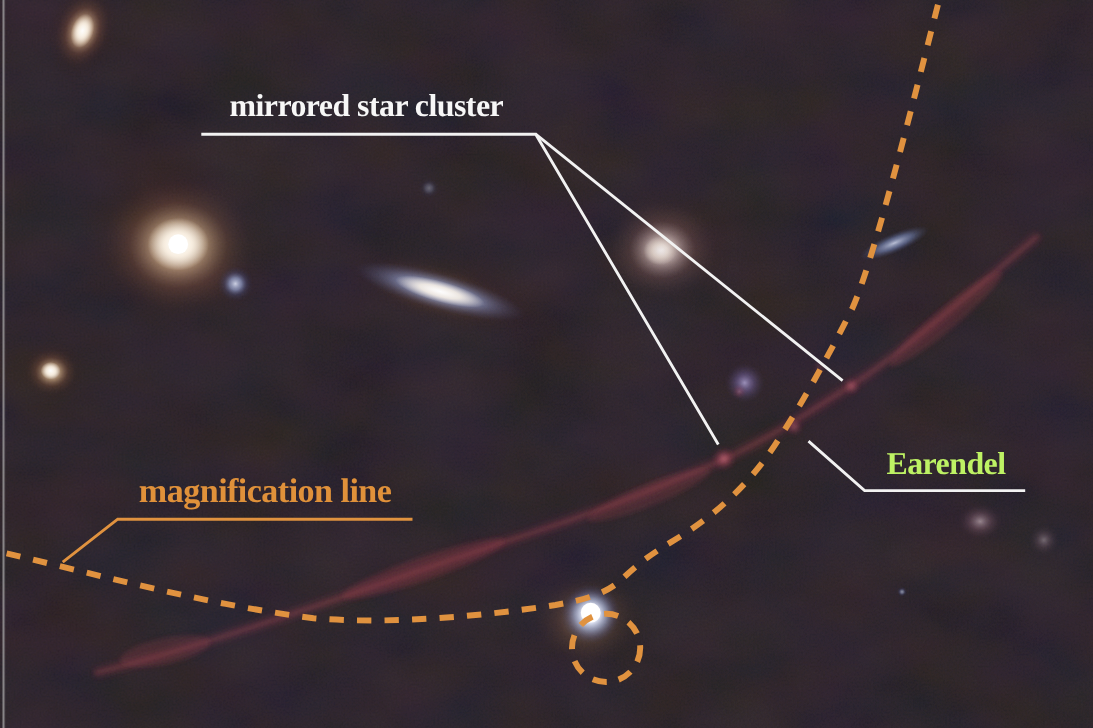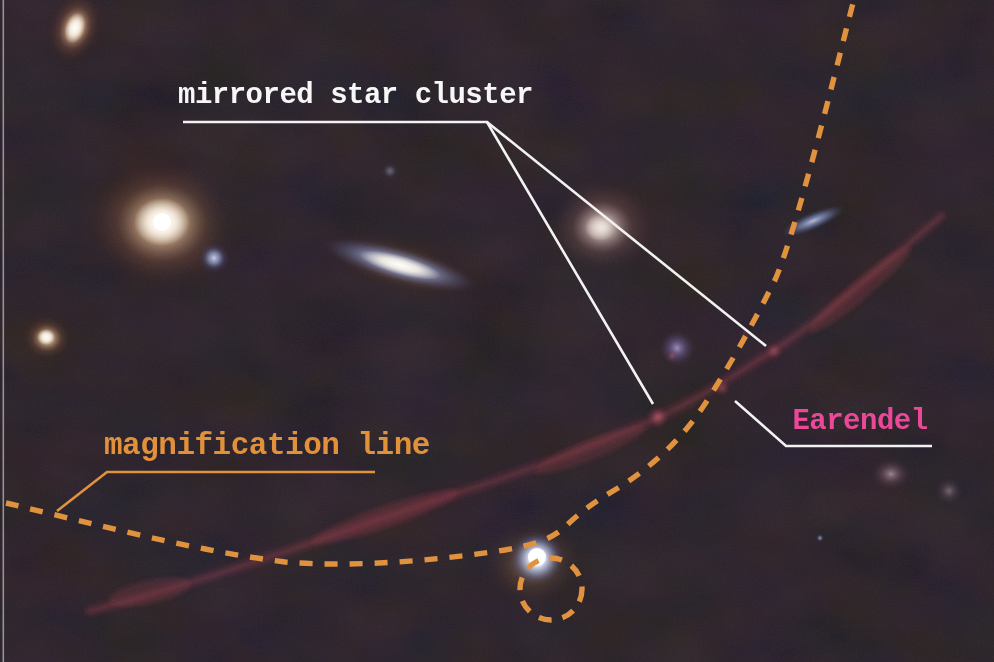--- a/index.html
+++ b/index.html
@@ -1,28 +1,28 @@
 <!DOCTYPE html>
 <html><head>
 <meta charset="utf-8">
 <style>
   html,body{margin:0;padding:0;background:#000;}
   #stage{
     position:relative;width:994px;height:662px;overflow:hidden;
     background:#060404;
-    font-family:Liberation Mono, monospace;
+    font-family:Liberation Serif, serif;
   }
   #skyfield{position:absolute;left:0;top:0;}
   .lbl{
     position:absolute;font-weight:700;text-align:center;
     letter-spacing:-0.5px;line-height:1.05;white-space:nowrap;
     user-select:none;
   }
   #lbl-cluster{left:178px;top:81px;width:310px;font-size:29px;color:#f7f7f7;}
-  #lbl-earendel{left:786px;top:407px;width:148px;font-size:29px;color:#ec4899;}
+  #lbl-earendel{left:786px;top:407px;width:148px;font-size:29px;color:#bef264;}
   #lbl-magnification{left:104px;top:430px;width:274px;font-size:31px;color:#e0913a;}
 </style>
 </head>
 <body>
 
 <div id="stage">
 
   <svg id="skyfield" width="994" height="662" viewBox="0 0 994 662">
     <defs>
       <radialGradient id="warmGalaxy">

